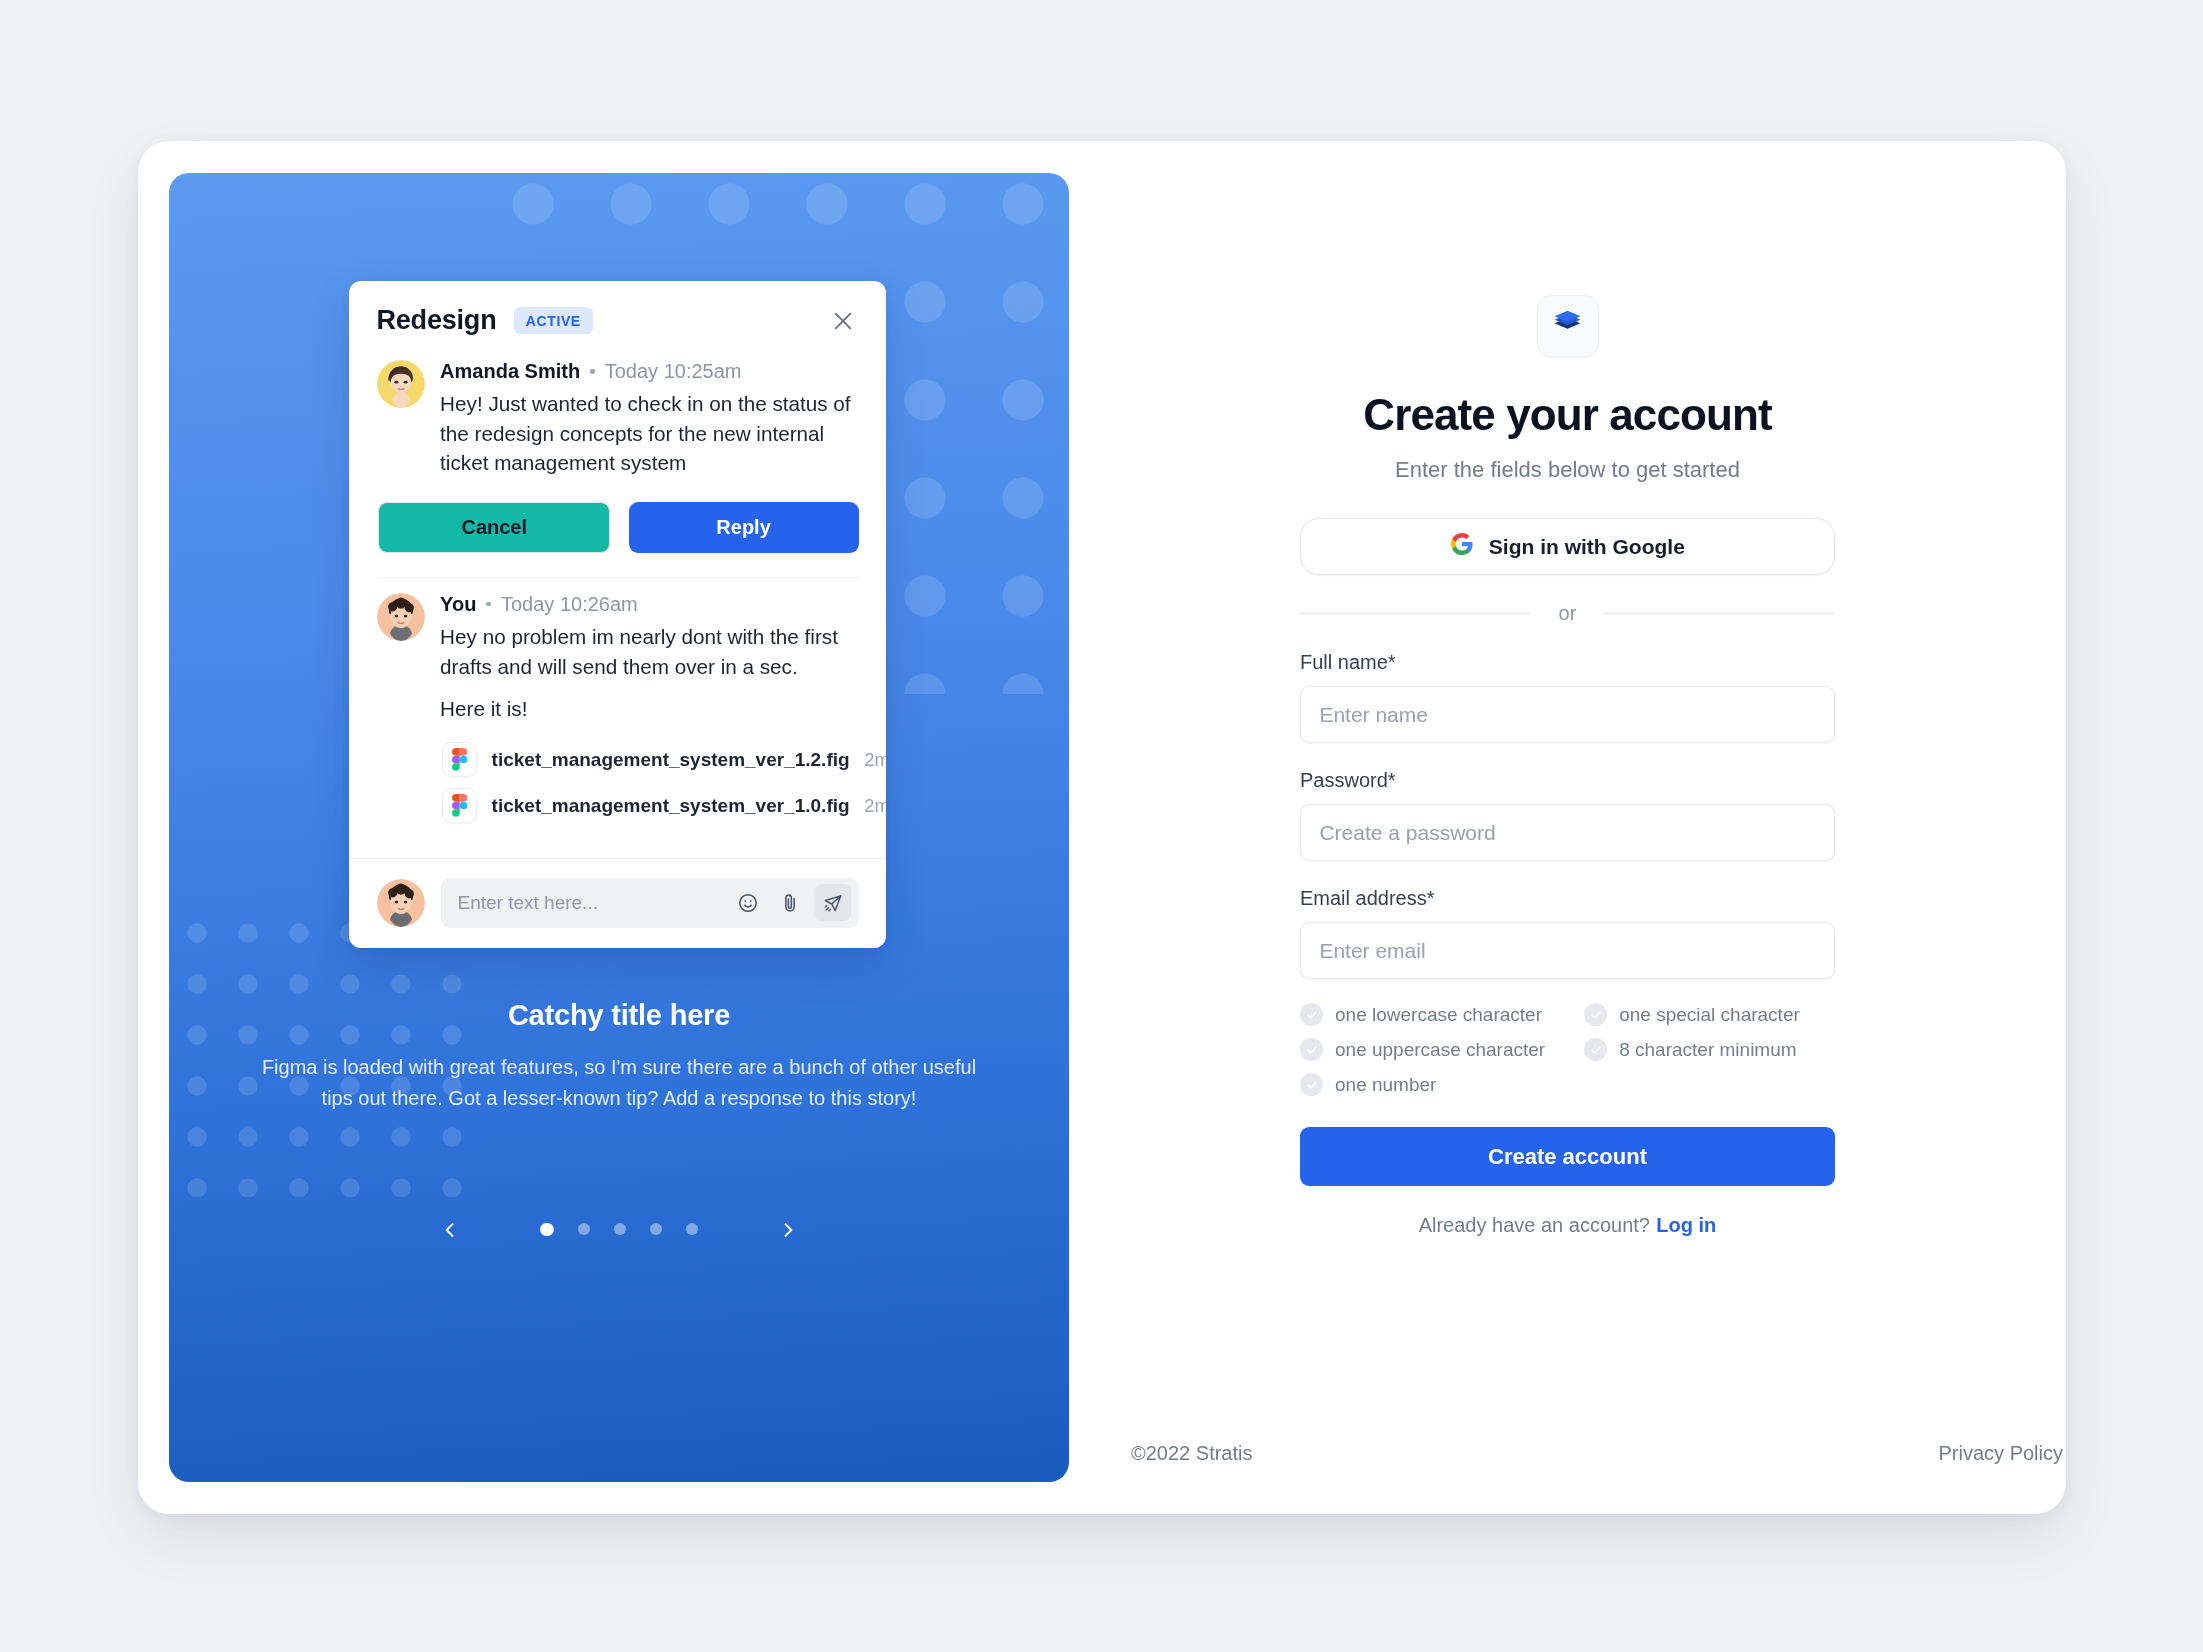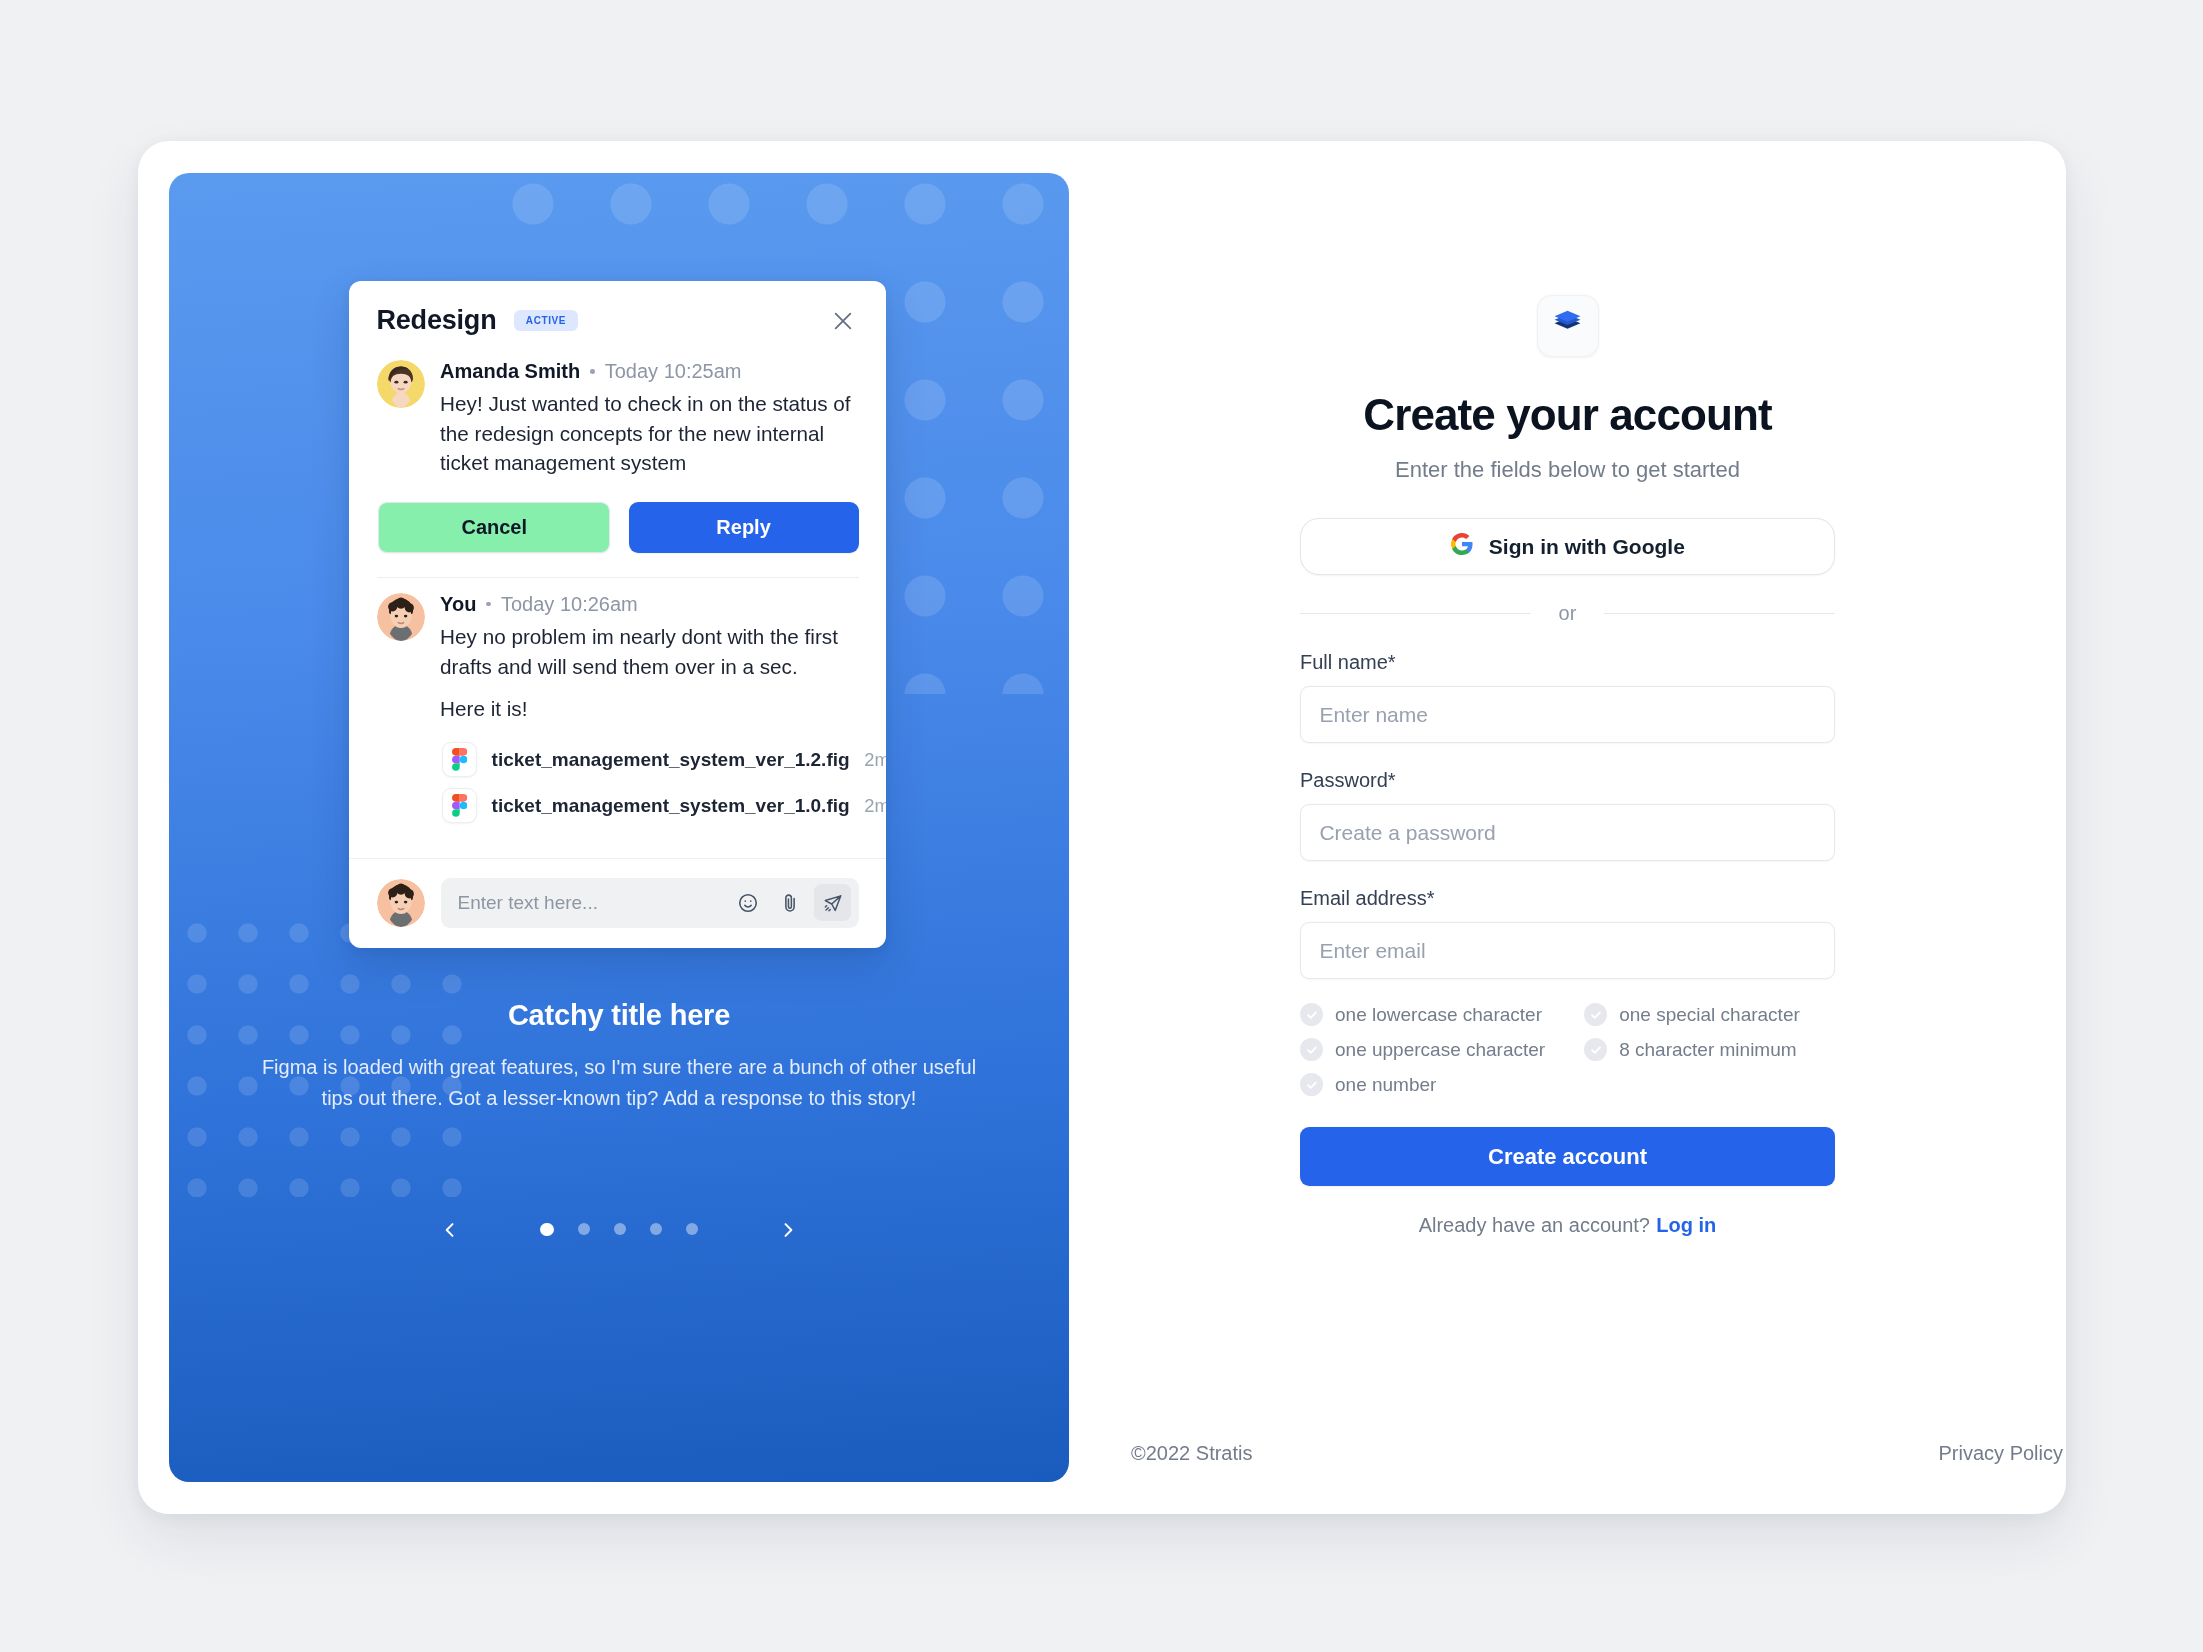--- a/index.html
+++ b/index.html
@@ -66,21 +66,21 @@
     overflow: hidden;
   }
   .chat-body { padding: 24px 27.5px 0 27.5px; }
   .chat-head {
     display: flex; align-items: center; gap: 17.4px;
     padding-bottom: 9.2px;
   }
   .chat-title { font-size: 27px; font-weight: bold; color: #101828; letter-spacing: -0.2px; }
   .badge {
     background: #dde7fd; color: #2563eb;
-    font-size: 10px; font-weight: bold; letter-spacing: 0.6px;
+    font-size: 14px; font-weight: bold; letter-spacing: 0.6px;
     padding: 5.5px 12px 4.6px; border-radius: 6.4px;
   }
   .close-btn {
     margin-left: auto; width: 31px; height: 31px;
     display: flex; align-items: center; justify-content: center;
     cursor: pointer;
   }
   .close-btn svg { display: block; }
 
   .msg { display: flex; gap: 15.6px; padding-top: 14.7px; }
@@ -94,21 +94,21 @@
   .msg-text + .msg-text { margin-top: 13px; }
 
   .actions { display: flex; gap: 18.4px; padding: 24px 0 0 1.8px; }
   .btn {
     flex: 1; height: 51px; border-radius: 9.2px;
     font-size: 20px; font-weight: bold;
     display: flex; align-items: center; justify-content: center;
     cursor: pointer; border: none;
     font-family: inherit;
   }
-  .btn-cancel { background: #86efac; color: #101828; border: 1.4px solid #e3e6ec; box-shadow: 0 0.9px 1.8px rgba(16,24,40,.05); }
+  .btn-cancel { background: #14b8a6; color: #101828; border: 1.4px solid #e3e6ec; box-shadow: 0 0.9px 1.8px rgba(16,24,40,.05); }
   .btn-reply { background: #2563eb; color: #fff; box-shadow: 0 0.9px 1.8px rgba(16,24,40,.06); }
 
   .divider { height: 0.9px; background: #eceef2; margin: 24px 0 0 0; }
 
   .files { margin-top: 18.4px; }
   .file-row { display: flex; align-items: center; gap: 14.7px; margin-bottom: 11px; padding-left: 1.8px; }
   .file-icon {
     width: 35px; height: 35px; border-radius: 9.2px; background: #fff;
     border: 0.9px solid #eceef2; box-shadow: 0 0.9px 1.8px rgba(16,24,40,.05);
     display: flex; align-items: center; justify-content: center; flex: 0 0 35px;

